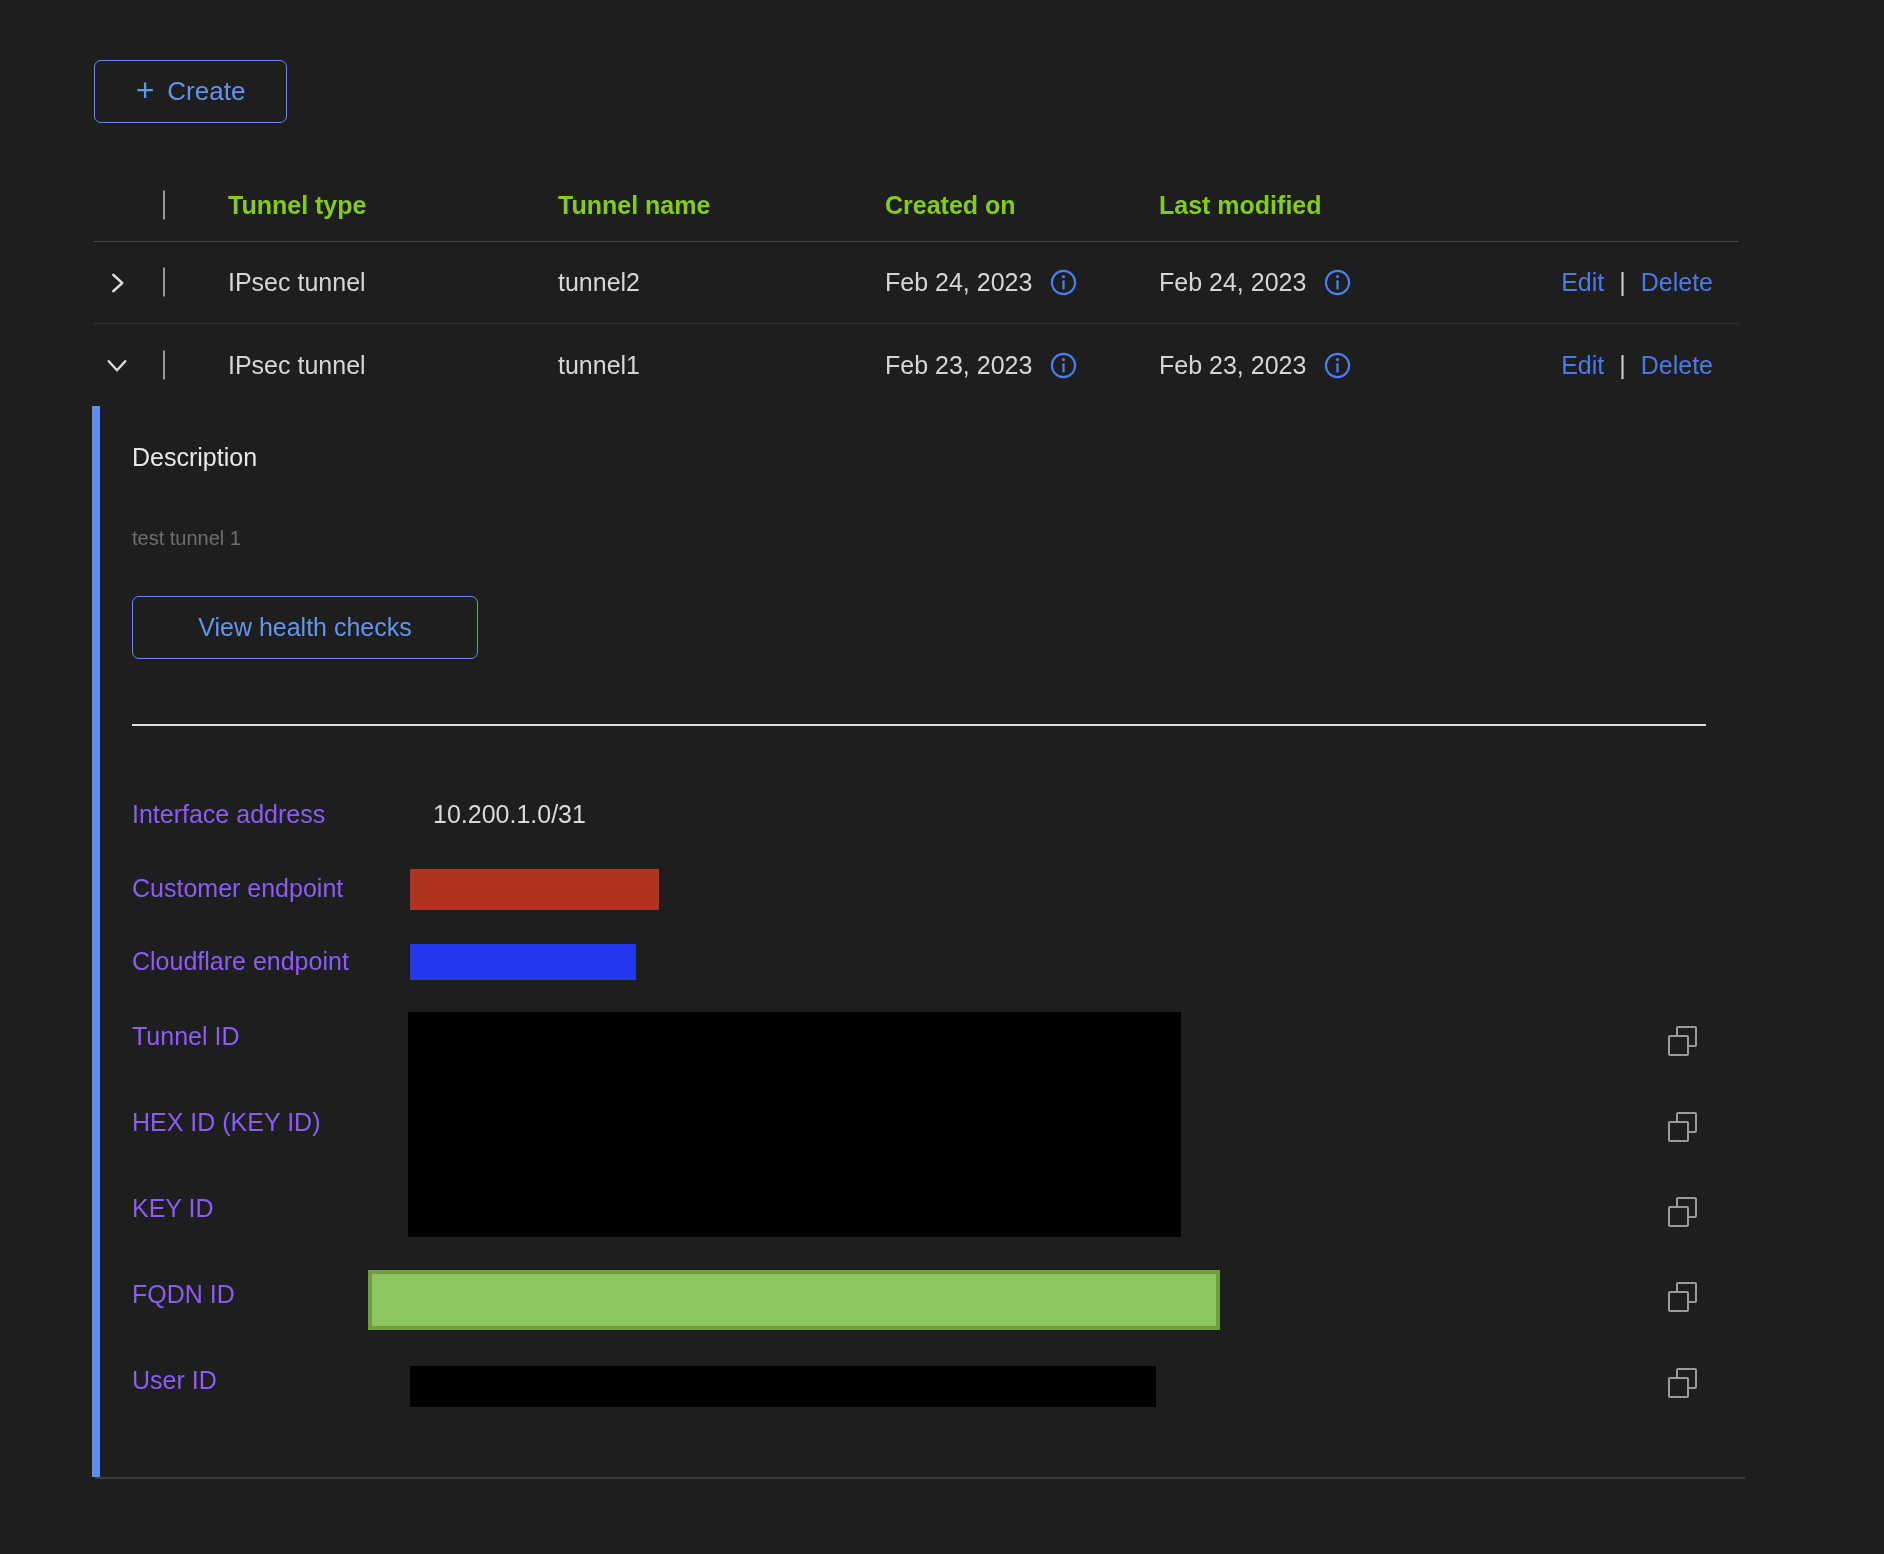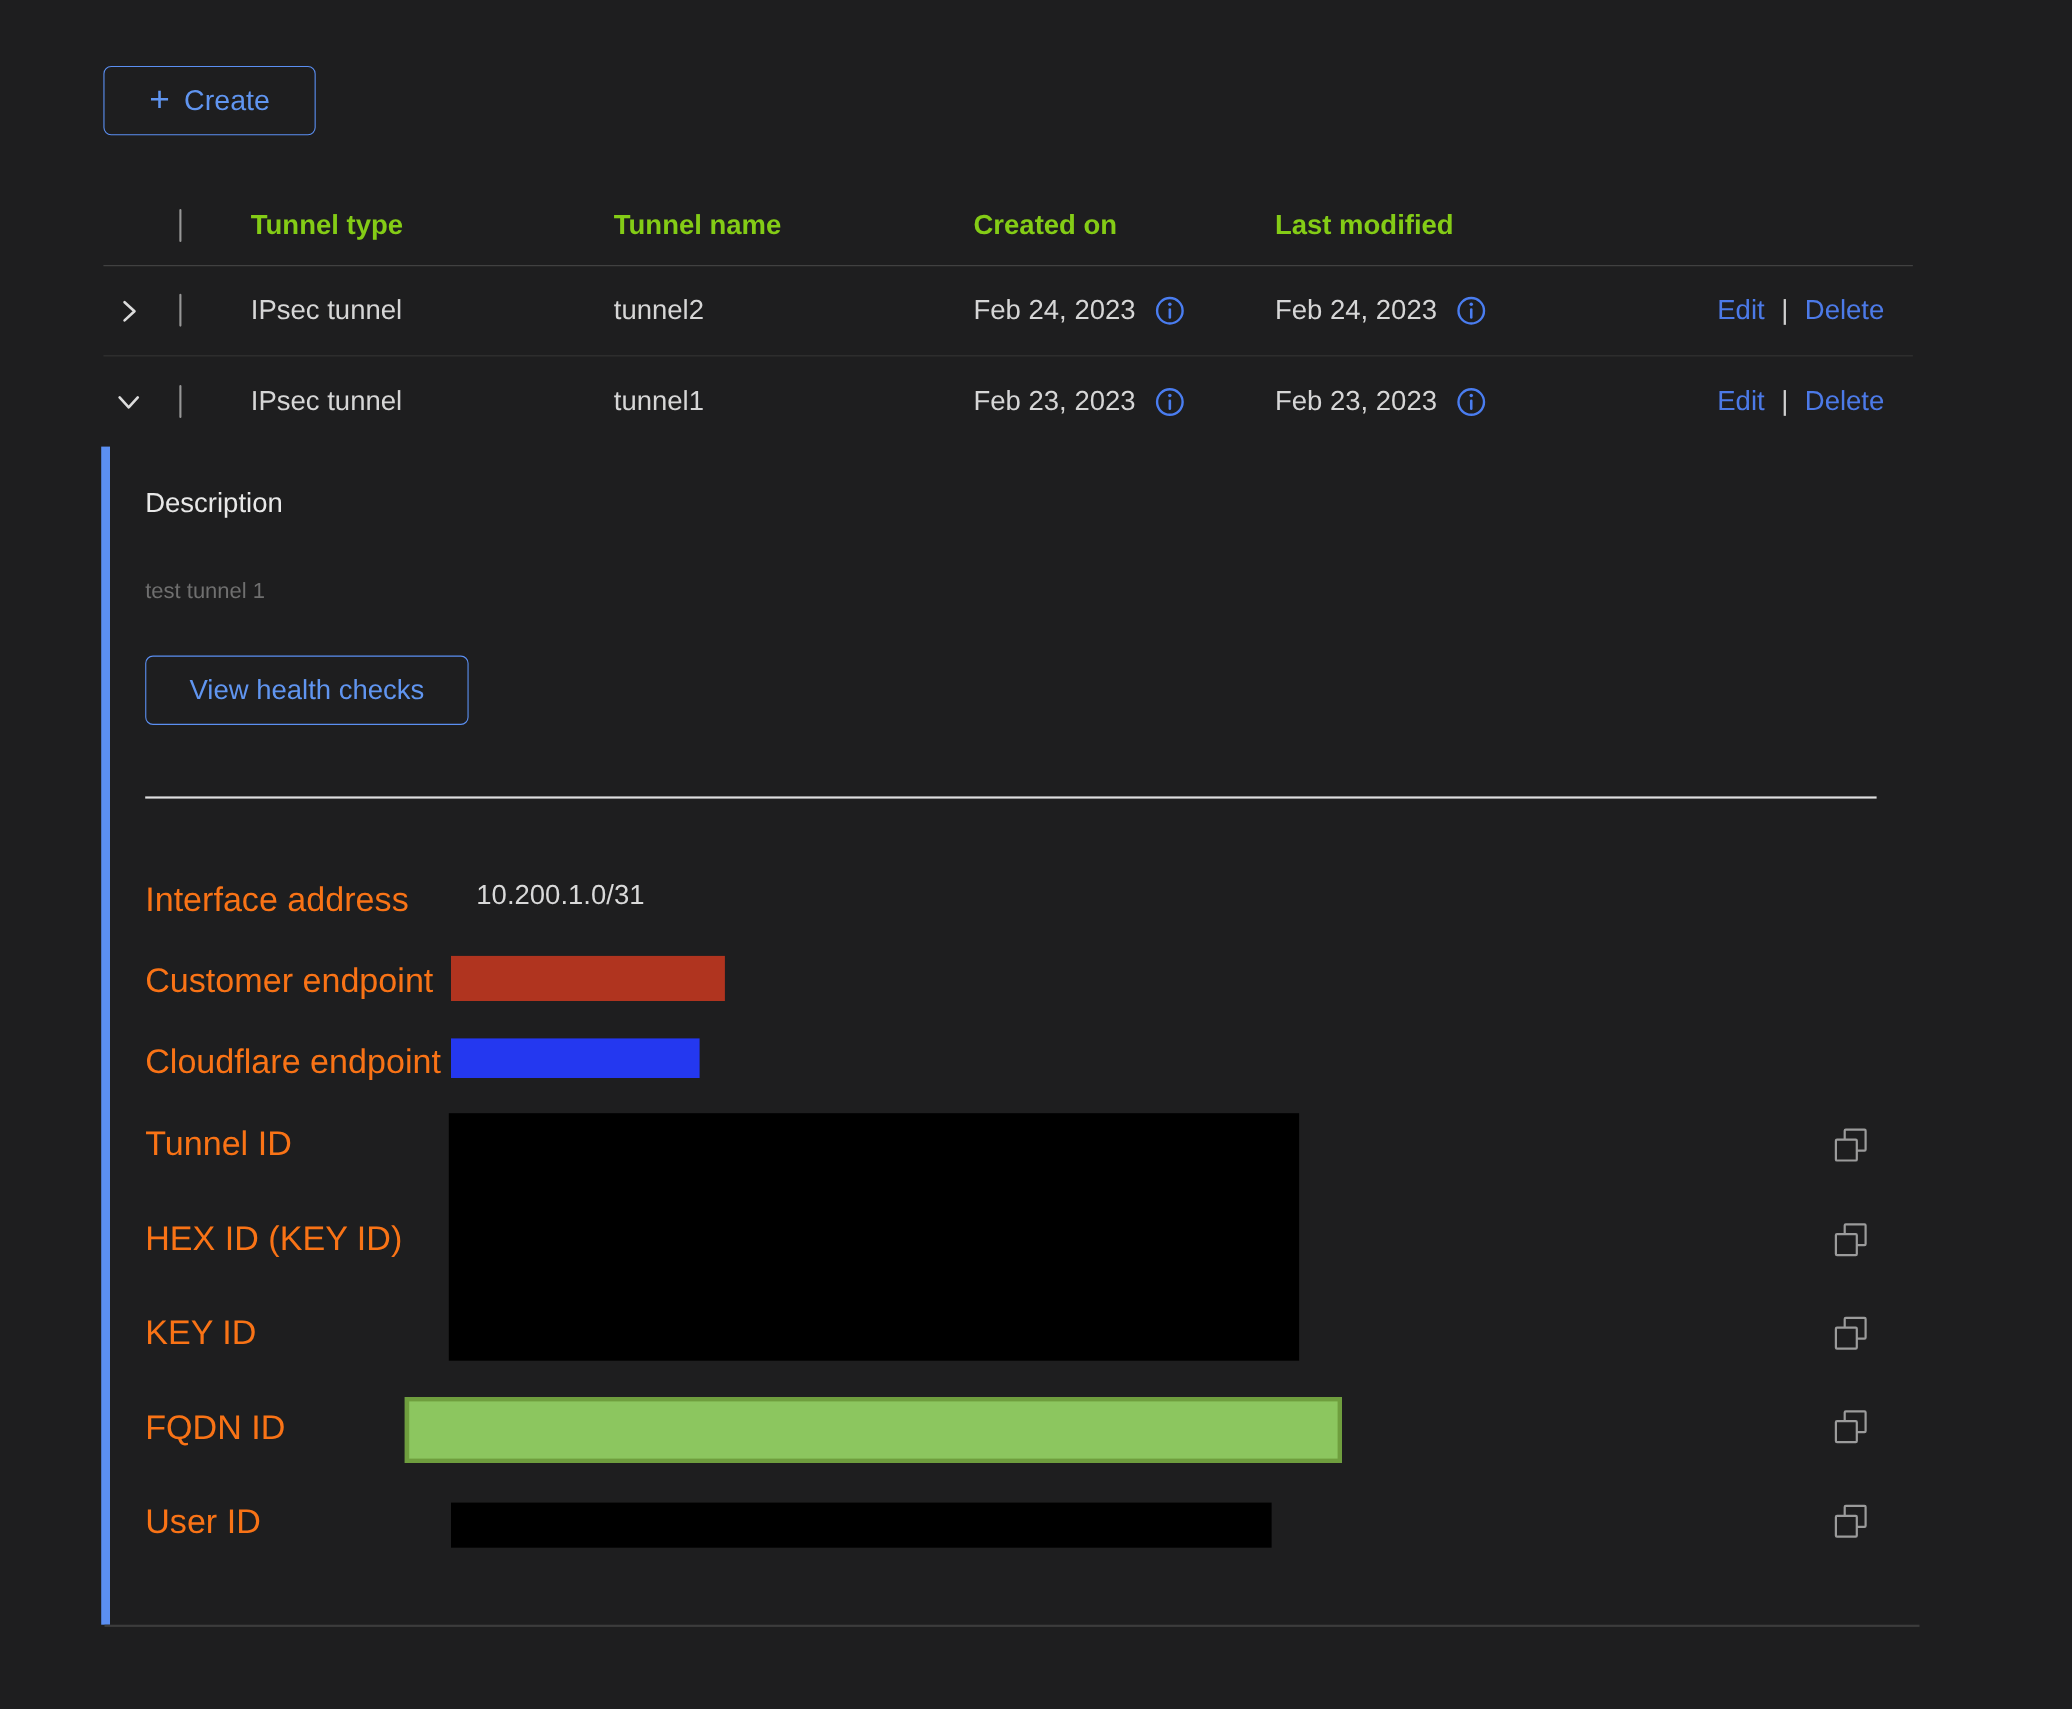--- a/index.html
+++ b/index.html
@@ -51,29 +51,29 @@
     color:var(--link-blue);text-underline-offset:7px;
     text-decoration-thickness:1.5px;cursor:pointer;
   }
   .pipe{color:#cfcfcf;}
 
   
   .blue-bar{left:92px;top:406px;width:8px;height:1071px;background:var(--accent-blue);}
   .desc-label{left:132px;top:443px;font-size:25px;color:#e8e8e8;}
   .desc-value{left:132px;top:527px;font-size:20px;color:#6f6f6f;}
   .health-btn{
-    left:132px;top:596px;width:294px;height:63px;
+    left:132px;top:596px;width:346px;height:63px;
     display:flex;align-items:center;justify-content:center;
     border:1.5px solid var(--accent-blue);border-radius:7px;
     color:#6095f0;font-size:25px;cursor:pointer;background:transparent;box-sizing:border-box;
   }
   .divider-light{left:132px;top:724px;width:1574px;height:2px;background:#dedede;}
   .divider-bottom{left:95px;top:1477px;width:1650px;height:2px;background:#3c3c3c;}
 
-  .f-label{left:132px;font-size:31px;color:#f97316;white-space:nowrap;}
+  .f-label{left:132px;font-size:25px;color:#8b5cf6;white-space:nowrap;}
   .f-value{left:433px;font-size:25px;color:#d9d9d9;}
 
   .block-red{left:410px;top:869px;width:249px;height:41px;background:var(--redaction-red);}
   .block-blue{left:410px;top:944px;width:226px;height:36px;background:var(--redaction-blue);}
   .block-black-big{left:408px;top:1012px;width:773px;height:225px;background:var(--redaction-black);}
   .block-green{
     left:368px;top:1270px;width:852px;height:60px;box-sizing:border-box;
     background:var(--redaction-green-fill);border:4px solid var(--redaction-green-border);
   }
   .block-black-small{left:410px;top:1366px;width:746px;height:41px;background:var(--redaction-black);}

